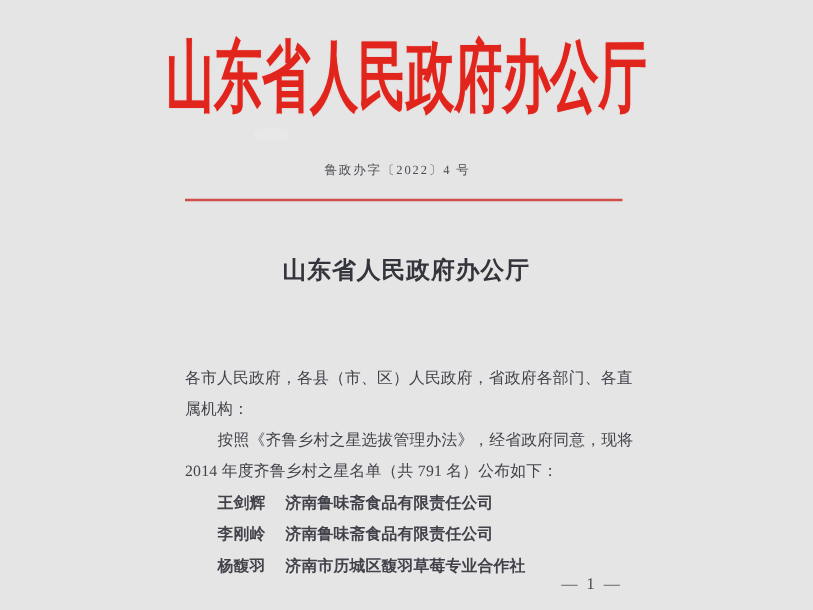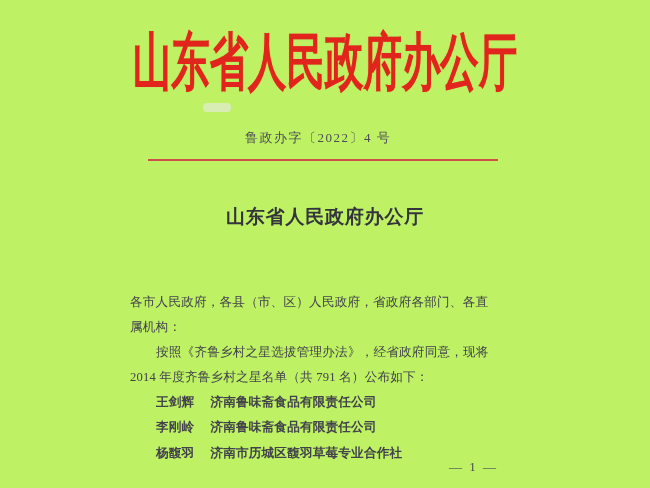--- a/index.html
+++ b/index.html
@@ -10,21 +10,21 @@
     width: 650px;
     height: 488px;
     background: #ffffff;
     position: relative;
     overflow: hidden;
     font-family: "Liberation Serif", "DejaVu Serif", serif;
   }
   .page {
     position: absolute;
     inset: 0;
-    background: #bef264;
+    background: #e5e5e5;
   }
   
   .masthead {
     position: absolute;
     top: 24px;
     left: 0;
     width: 650px;
     text-align: center;
     font-size: 62px;
     font-weight: bold;
@@ -45,21 +45,21 @@
     background: #e9e9e9;
     border-radius: 4px;
     opacity: 0.6;
   }
   .doc-number {
     position: absolute;
     top: 129px;
     left: 0;
     width: 636px; 
     text-align: center;
-    font-size: 13px;
+    font-size: 10px;
     letter-spacing: 1.5px;
     color: #4c4c54;
   }
   .divider {
     position: absolute;
     left: 148px;
     top: 159px;
     width: 350px;
     height: 2px;
     background: #d05049;
@@ -71,21 +71,21 @@
     width: 650px;
     text-align: center;
     font-size: 19px;
     font-weight: bold;
     line-height: 28px;
     letter-spacing: 0.8px;
     color: #34343c;
   }
   .body-block {
     position: absolute;
-    left: 130px;
+    left: 148px;
     top: 290px;
     width: 352px;
     font-size: 12.6px;
     line-height: 25.1px;
     letter-spacing: 0.2px;
     color: #42424b;
   }
   .line-full {
     text-align: justify;
     text-align-last: justify;

